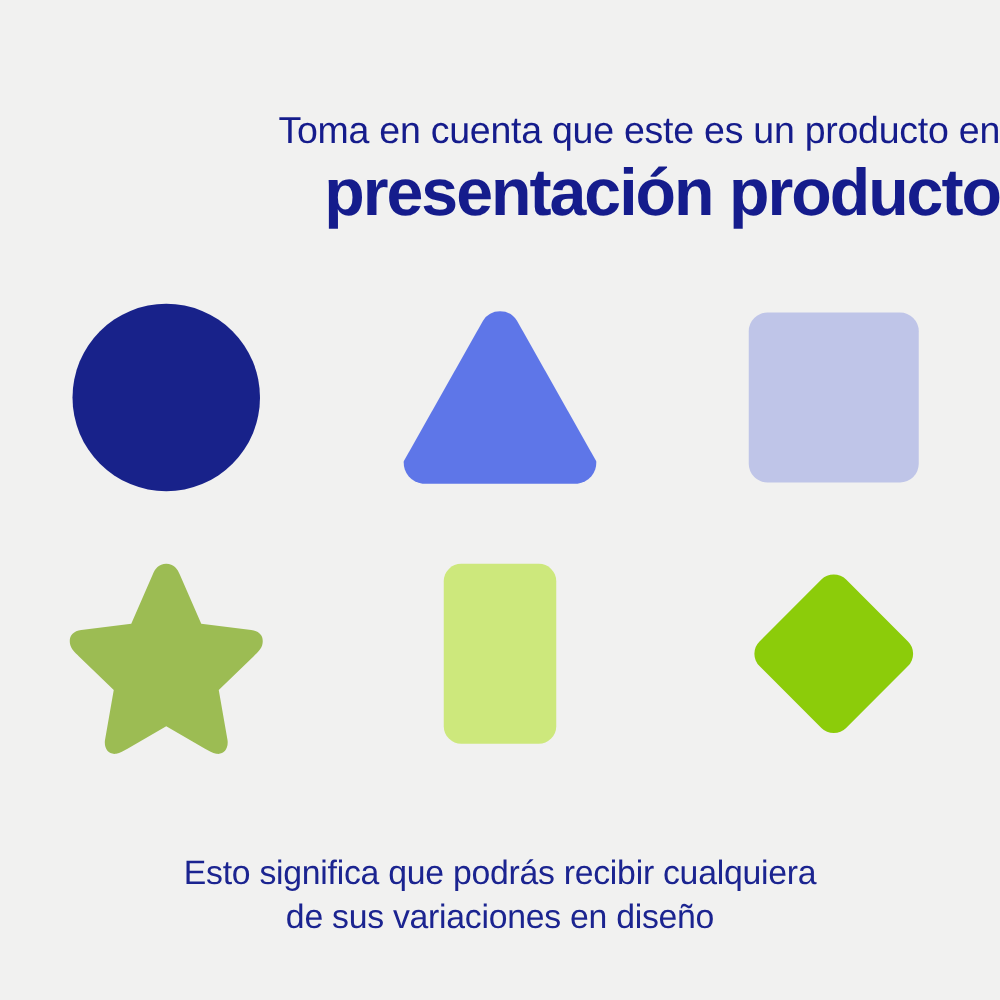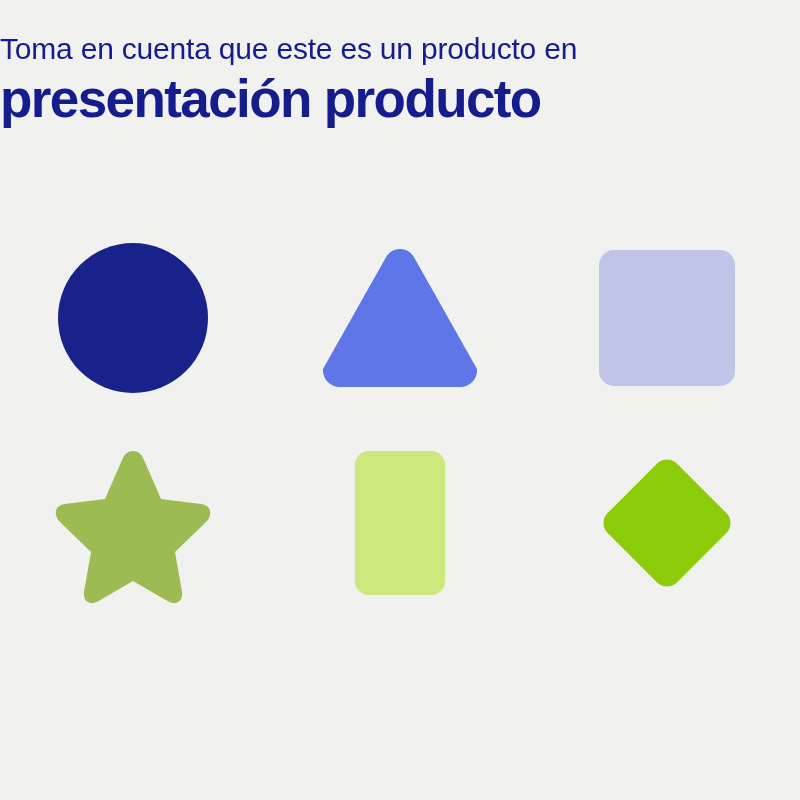--- a/index.html
+++ b/index.html
@@ -21,22 +21,22 @@
     background: #f1f1f0;
     box-sizing: border-box;
     display: flex;
     flex-direction: column;
     align-items: center;
   }
 
   
   .headline-block {
     width: 100%;
-    text-align: left;
-    margin-top: 32px;
+    text-align: right;
+    margin-top: 88px;
     user-select: none;
   }
   .headline-line1 {
     display: block;
     font-family: "Liberation Sans", sans-serif;
     font-size: 30px;
     font-weight: 400;
     letter-spacing: -0.2px;
     color: #151c8c;
     line-height: 1.14;
@@ -169,14 +169,18 @@
     </div>
 
     <div class="shape-cell">
       <svg width="156" height="156" viewBox="0 0 156 156" aria-hidden="true">
         <rect x="29" y="29" width="98" height="98" rx="14" ry="14" fill="#8ccc0a" transform="rotate(45 78 78)"></rect>
       </svg>
     </div>
 
   </div>
 
+  <div class="footer-block">
+    <span class="footer-line" style="color: rgb(27, 36, 144);">Esto significa que podrás recibir cualquiera</span>
+    <span class="footer-line" style="color: rgb(27, 36, 144);">de sus variaciones en diseño</span>
+  </div>
 
 </div>
 
 </body></html>

